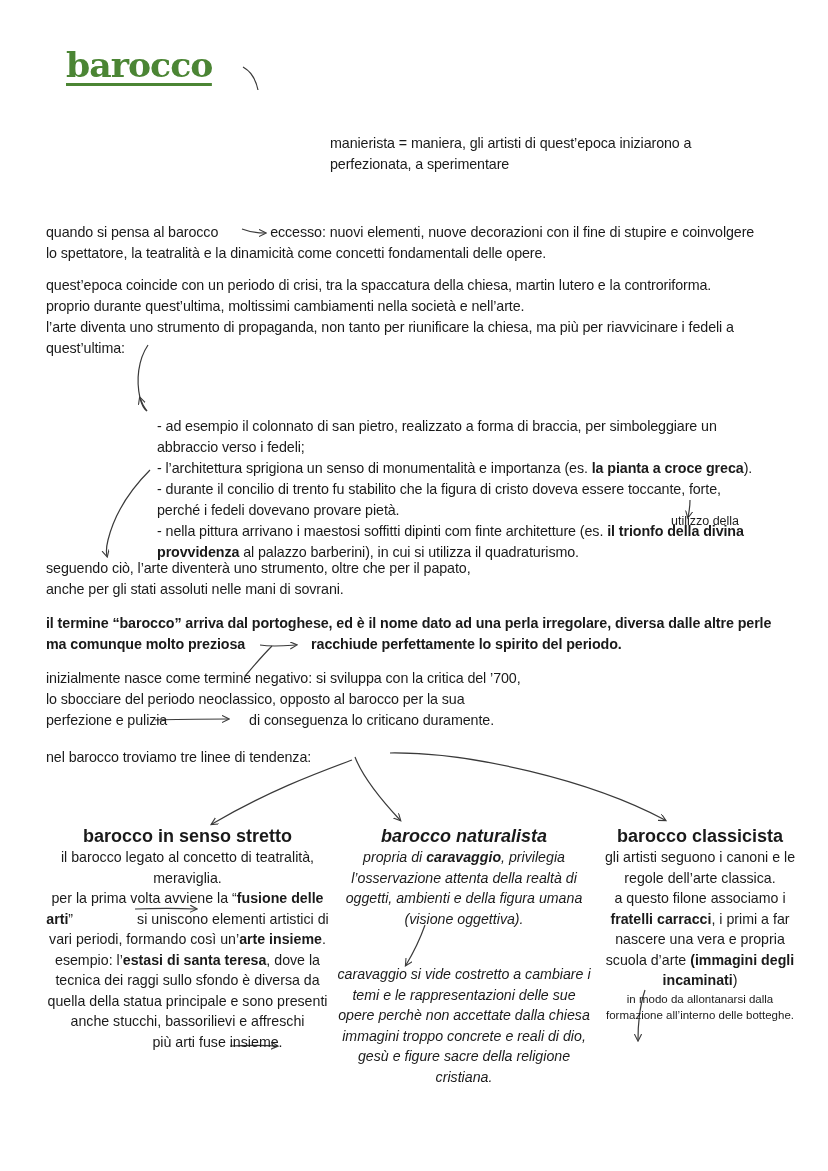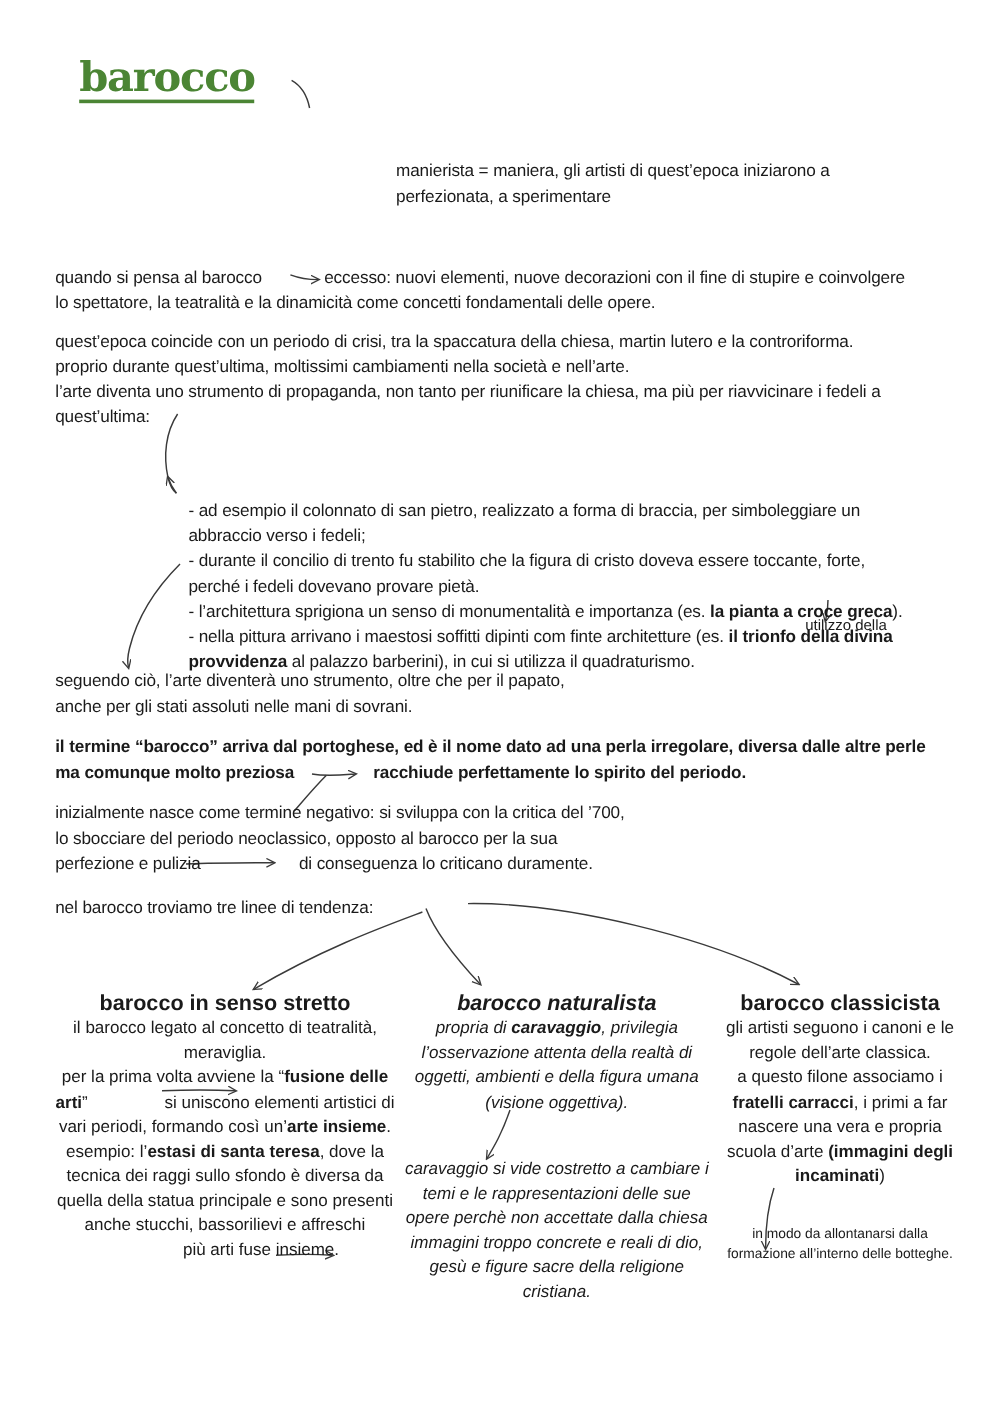--- a/index.html
+++ b/index.html
@@ -144,24 +144,24 @@
     <div>proprio durante quest’ultima, moltissimi cambiamenti nella società e nell’arte.</div>
     <div>l’arte diventa uno strumento di propaganda, non tanto per riunificare la chiesa, ma più per riavvicinare i fedeli a</div>
     <div>quest’ultima:</div>
   </div>
 
   <div class="abs p" style="left:157px; top:368px; width:600px;margin-top:48px;">
     <div style="margin-bottom:0;">
       <span>- ad esempio il colonnato di san pietro, realizzato a forma di braccia, per simboleggiare un abbraccio verso i fedeli;</span>
     </div>
     <div>
+      <span>- l’architettura sprigiona un senso di monumentalità e importanza (es. </span><b>la pianta a croce greca</b><span>).</span>
+    </div>
+    <div>
       <span>- durante il concilio di trento fu stabilito che la figura di cristo doveva essere toccante, forte, perché i fedeli dovevano provare pietà.</span>
-    </div>
-    <div>
-      <span>- l’architettura sprigiona un senso di monumentalità e importanza (es. </span><b>la pianta a croce greca</b><span>).</span>
     </div>
     <div>
       <span>- nella pittura arrivano i maestosi soffitti dipinti com finte architetture (es. </span><b>il trionfo della divina provvidenza</b><span> al palazzo barberini), in cui si utilizza il quadraturismo.</span>
     </div>
   </div>
 
   <div class="abs smaller" style="left:645px; top:513px; width:120px; text-align:center;">utilizzo della</div>
 
   <div class="abs p" style="left:46px; top:558px; width:700px;">
     <div>seguendo ciò, l’arte diventerà uno strumento, oltre che per il papato,</div>
@@ -212,16 +212,16 @@
   </div>
 
   <div class="abs" style="left:600px; top:826px; width:200px;">
     <div class="colhead">barocco classicista</div>
     <div class="col">
       <div>gli artisti seguono i canoni e le regole dell’arte classica.</div>
       <div>
         <span>a questo filone associamo i </span><b>fratelli carracci</b><span>, i primi a far nascere una vera e propria scuola d’arte </span><b>(immagini degli incaminati</b><span>)</span>
       </div>
     </div>
-    <div class="small" style="text-align:center; margin-top:30px;">in modo da allontanarsi dalla formazione all’interno delle botteghe.</div>
+    <div class="small" style="text-align:center; ">in modo da allontanarsi dalla formazione all’interno delle botteghe.</div>
   </div>
 
 </div>
 
 </body></html>

